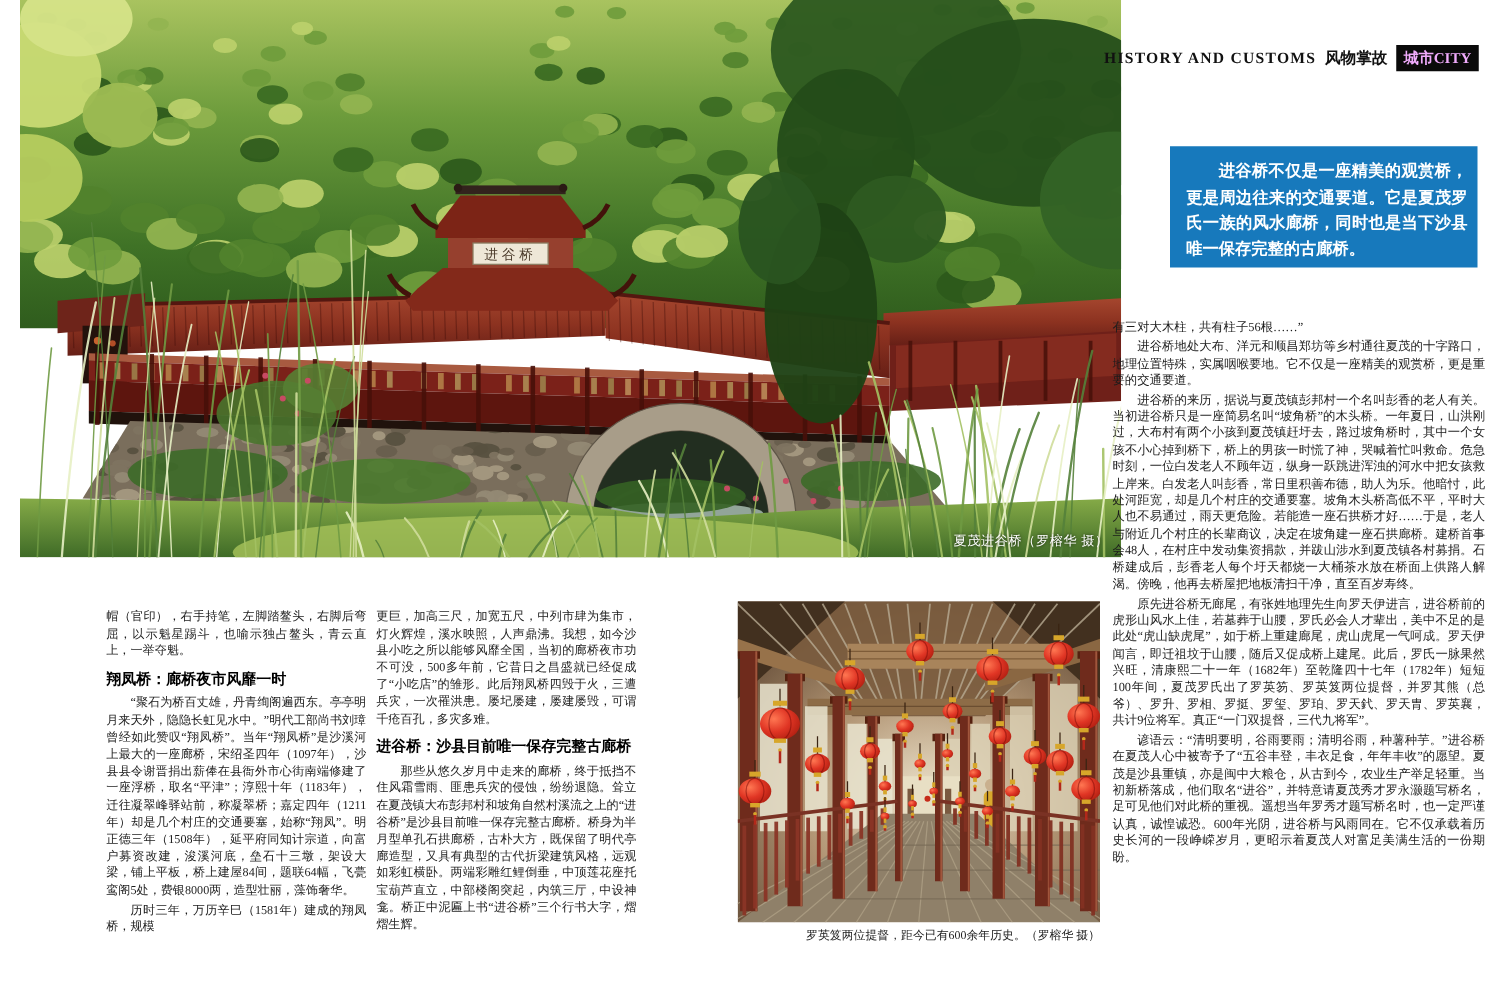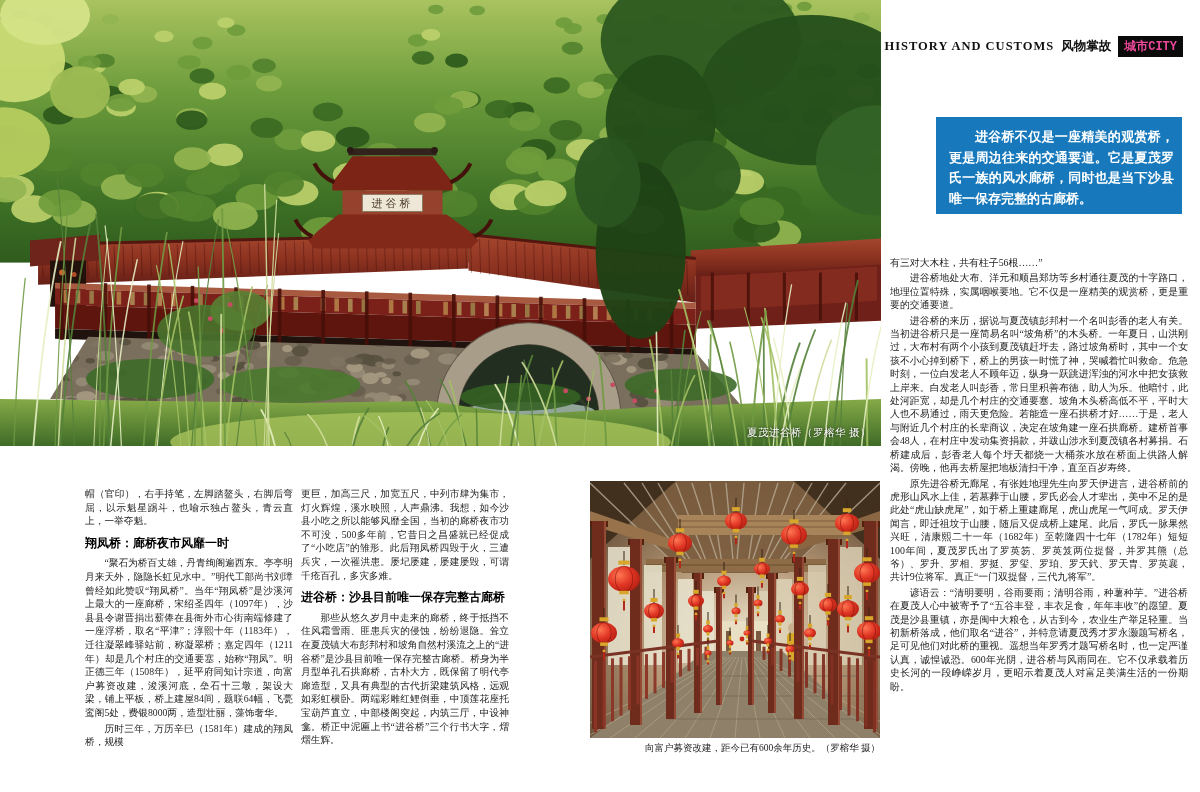--- a/index.html
+++ b/index.html
@@ -1,27 +1,27 @@
 <!DOCTYPE html>
 <html><head>
 <meta charset="utf-8">
 <style>
   html,body{margin:0;padding:0;background:#e8e8e8;}
   #stage{position:relative;width:1200px;height:792px;background:#ffffff;overflow:hidden;
          font-family:"Liberation Serif",serif;color:#1c1c1c;}
   
-  .main-photo{position:absolute;left:0;top:0;width:881px;height:446px;margin:0;overflow:hidden;}
+  .main-photo{position:absolute;left:16px;top:0;width:881px;height:446px;margin:0;overflow:hidden;}
   .main-photo svg{display:block;width:100%;height:100%;}
   .main-caption{position:absolute;right:10px;bottom:6px;color:#fff;font-size:10.5px;
                 letter-spacing:.5px;text-shadow:0 0 3px rgba(0,0,0,.8);}
   
   .mag-header{position:absolute;top:36px;right:17px;display:flex;align-items:center;gap:7px;}
   .hdr-en{font-family:"Liberation Serif",serif;font-weight:bold;font-size:12.5px;letter-spacing:1px;color:#111;}
   .hdr-cn{font-family:"Liberation Sans",sans-serif;font-weight:bold;font-size:12.5px;color:#111;}
-  .hdr-badge{background:#0a0a0a;color:#ec4899;font-family:Liberation Mono, monospace;
+  .hdr-badge{background:#0a0a0a;color:#f0abfc;font-family:Liberation Serif, serif;
              font-weight:bold;font-size:12px;padding:2px 6px;}
   
   .pullquote{position:absolute;left:936px;top:117px;width:246px;height:97px;box-sizing:border-box;
              background:#1779bc;padding:10px 8px 0 13px;}
   .pullquote p{margin:0;color:#fff;font-family:"Liberation Sans",sans-serif;font-weight:bold;
                font-size:13px;line-height:20.5px;text-align:justify;text-indent:2em;}
   
   .left-col{position:absolute;top:487px;width:208px;height:259px;overflow:hidden;
             font-size:9.7px;line-height:13.6px;text-align:justify;}
   .col1{left:85px;} .col2{left:301px;}
@@ -1040,21 +1040,21 @@
           <line x1="200" y1="178.5" x2="200" y2="181.2" stroke="#b3281a" stroke-width="2"></line>
           <line x1="118" y1="156.5" x2="118" y2="170.5" stroke="#3a2413" stroke-width="1"></line>
           <rect x="116.775" y="164.85" width="2.4499999999999997" height="4" fill="#d7a62a"></rect>
           <ellipse cx="118" cy="172" rx="3.5" ry="2.8000000000000003" fill="url(#lanG)"></ellipse>
           <rect x="116.95" y="173.8" width="2.1" height="3.5" fill="#d7a62a"></rect>
           <circle cx="118" cy="180.5" r="1.5" fill="#d7a62a"></circle>
           <line x1="118" y1="181.5" x2="118" y2="183.6" stroke="#b3281a" stroke-width="2"></line>
         </g>
     </svg>
   </figure>
-  <div class="lantern-caption">向富户募资改建，距今已有600余年历史。（罗榕华 摄）</div>
+  <div class="lantern-caption">罗英笈两位提督，距今已有600余年历史。（罗榕华 摄）</div>
 
   <div class="right-text">
     <p class="noind">有三对大木柱，共有柱子56根……”</p>
     <p class="ind">进谷桥地处大布、洋元和顺昌郑坊等乡村通往夏茂的十字路口，地理位置特殊，实属咽喉要地。它不仅是一座精美的观赏桥，更是重要的交通要道。</p>
     <p class="ind">进谷桥的来历，据说与夏茂镇彭邦村一个名叫彭香的老人有关。当初进谷桥只是一座简易名叫“坡角桥”的木头桥。一年夏日，山洪刚过，大布村有两个小孩到夏茂镇赶圩去，路过坡角桥时，其中一个女孩不小心掉到桥下，桥上的男孩一时慌了神，哭喊着忙叫救命。危急时刻，一位白发老人不顾年迈，纵身一跃跳进浑浊的河水中把女孩救上岸来。白发老人叫彭香，常日里积善布德，助人为乐。他暗忖，此处河距宽，却是几个村庄的交通要塞。坡角木头桥高低不平，平时大人也不易通过，雨天更危险。若能造一座石拱桥才好……于是，老人与附近几个村庄的长辈商议，决定在坡角建一座石拱廊桥。建桥首事会48人，在村庄中发动集资捐款，并跋山涉水到夏茂镇各村募捐。石桥建成后，彭香老人每个圩天都烧一大桶茶水放在桥面上供路人解渴。傍晚，他再去桥屋把地板清扫干净，直至百岁寿终。</p>
     <p class="ind">原先进谷桥无廊尾，有张姓地理先生向罗天伊进言，进谷桥前的虎形山风水上佳，若墓葬于山腰，罗氏必会人才辈出，美中不足的是此处“虎山缺虎尾”，如于桥上重建廊尾，虎山虎尾一气呵成。罗天伊闻言，即迁祖坟于山腰，随后又促成桥上建尾。此后，罗氏一脉果然兴旺，清康熙二十一年（1682年）至乾隆四十七年（1782年）短短100年间，夏茂罗氏出了罗英笏、罗英笈两位提督，并罗其熊（总爷）、罗升、罗相、罗挺、罗玺、罗珀、罗天釴、罗天胄、罗英襄，共计9位将军。真正“一门双提督，三代九将军”。</p>
     <p class="ind">谚语云：“清明要明，谷雨要雨；清明谷雨，种薯种芋。”进谷桥在夏茂人心中被寄予了“五谷丰登，丰衣足食，年年丰收”的愿望。夏茂是沙县重镇，亦是闽中大粮仓，从古到今，农业生产举足轻重。当初新桥落成，他们取名“进谷”，并特意请夏茂秀才罗永灏题写桥名，足可见他们对此桥的重视。遥想当年罗秀才题写桥名时，也一定严谨认真，诚惶诚恐。600年光阴，进谷桥与风雨同在。它不仅承载着历史长河的一段峥嵘岁月，更昭示着夏茂人对富足美满生活的一份期盼。</p>
   </div>
 
   <div class="folio folio-left">58 SANMING TIME</div>

